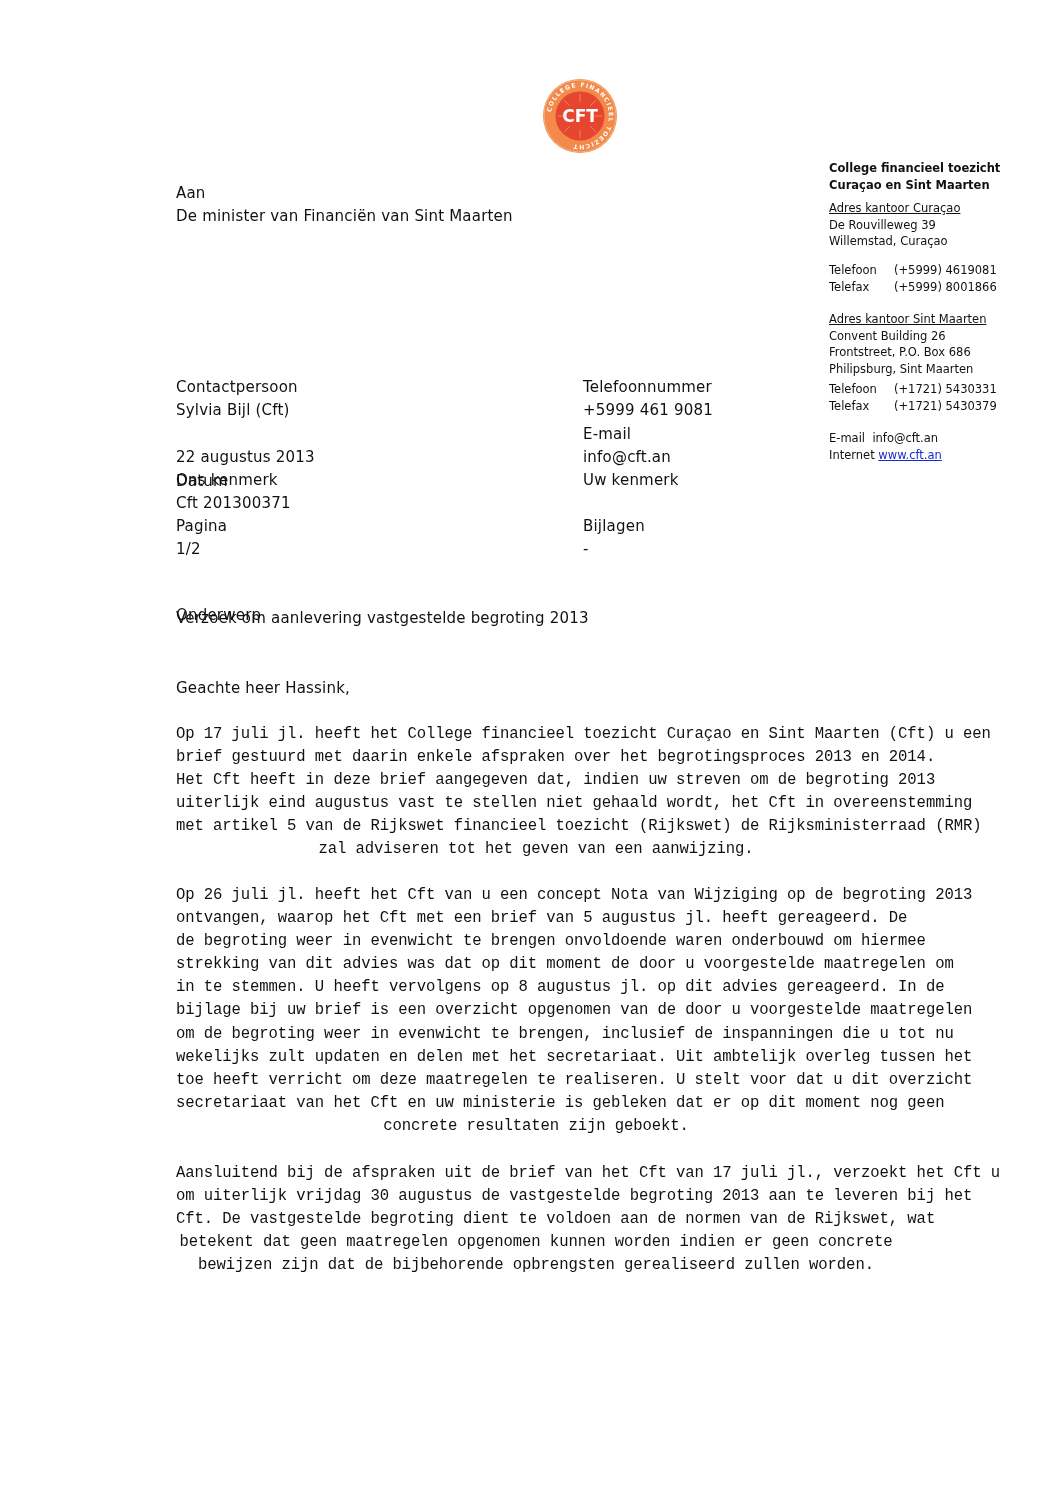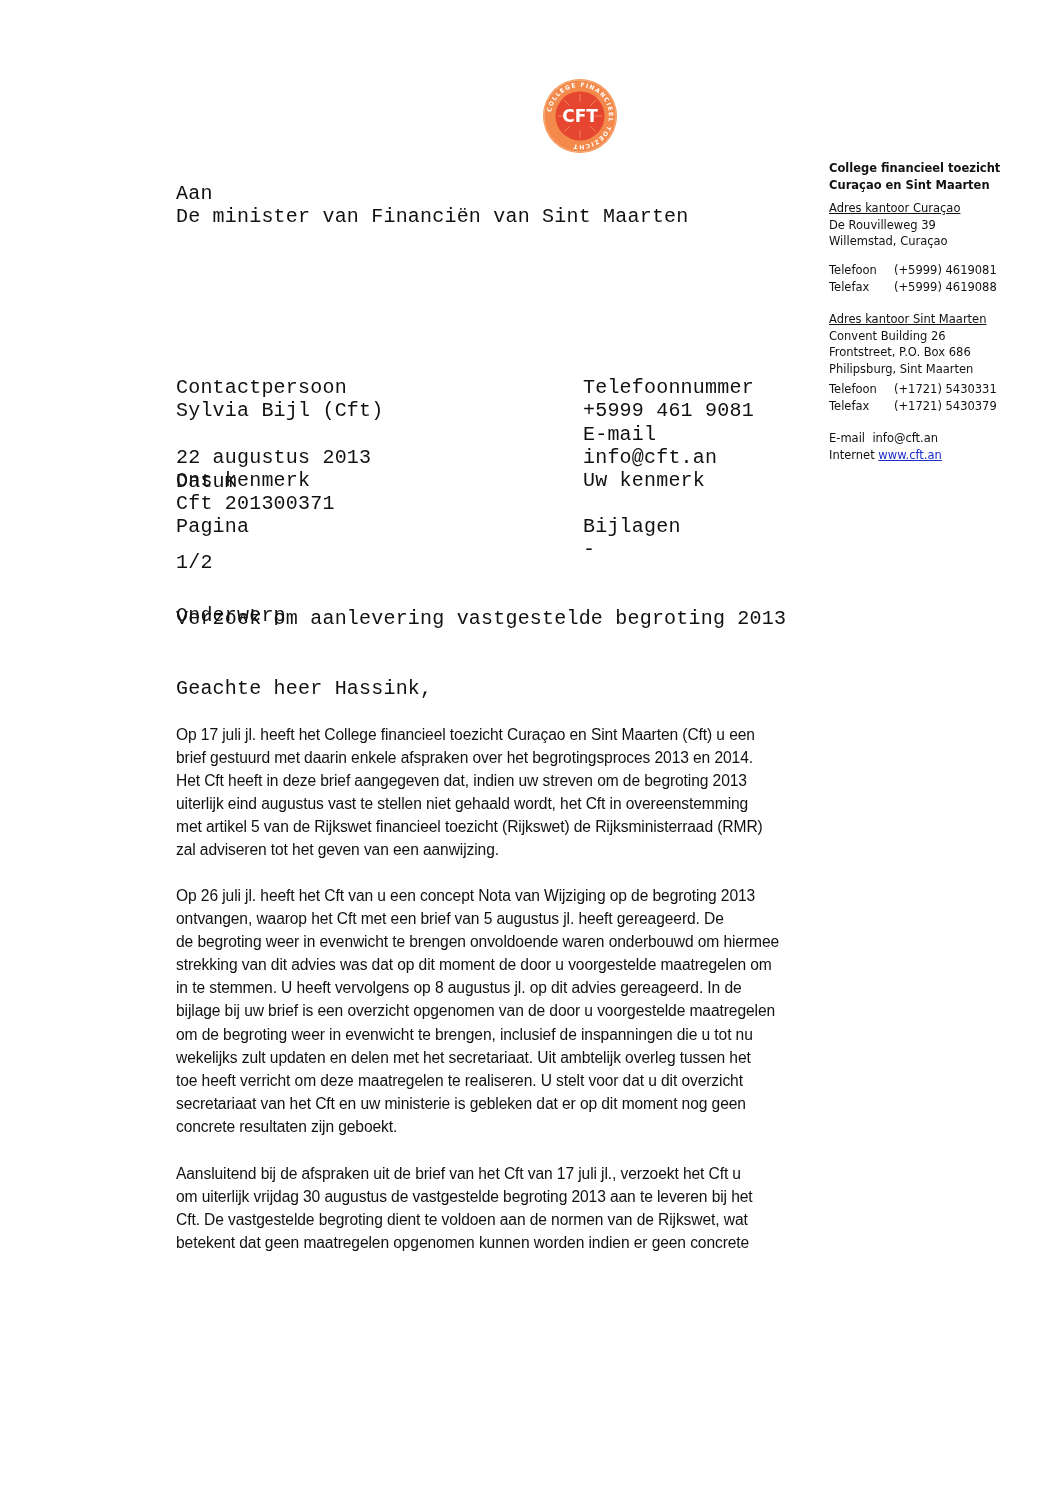--- a/index.html
+++ b/index.html
@@ -2,30 +2,30 @@
 <html><head>
   <meta charset="utf-8">
   <style>
     html, body { margin: 0; padding: 0; background: #ffffff; }
     body {
       width: 1058px; height: 1497px; position: relative; overflow: hidden;
       font-family: "DejaVu Sans", sans-serif; color: #111;
     }
     .page { position: absolute; inset: 0; }
     .logo { position: absolute; left: 542px; top: 78px; width: 76px; height: 76px; }
-    .t { position: absolute; white-space: nowrap; font-size: 20px; line-height: 23px; letter-spacing: 0.2px; font-family: Liberation Mono, monospace; }
+    .t { position: absolute; white-space: nowrap; font-size: 15px; line-height: 23px; letter-spacing: 0.2px; }
     .side { position: absolute; left: 829px; font-size: 11.5px; line-height: 16.5px; white-space: nowrap; }
     .side b { font-weight: bold; }
     .side .u { text-decoration: underline; }
     .side .lbl { display: inline-block; width: 65px; }
     .side a { color: #1a2cc8; text-decoration: underline; }
     .body-text {
       position: absolute; left: 176px; width: 720px;
-      font-family: Liberation Sans, sans-serif; font-size: 15.6px; line-height: 23.1px;
-      letter-spacing: -0.1px; color: #111;
+      font-family: Liberation Mono, monospace; font-size: 15.6px; line-height: 23.1px;
+      letter-spacing: -0.1px; color: #111; text-align: center;
     }
     .body-text .line { white-space: nowrap; }
   </style>
 </head>
 <body>
 
 <div class="page">
 
   <svg class="logo" viewBox="0 0 76 76">
     <defs>
@@ -56,21 +56,21 @@
   </div>
 
   <div class="side" style="top:200px;">
     <span class="u">Adres kantoor Curaçao</span><br>
     <span>De Rouvilleweg 39</span><br>
     <span>Willemstad, Curaçao</span>
   </div>
 
   <div class="side" style="top:262px;">
     <span class="lbl">Telefoon</span><span>(+5999) 4619081</span><br>
-    <span class="lbl">Telefax</span><span>(+5999) 4619088</span>
+    <span class="lbl">Telefax</span><span>(+5999) 8001866</span>
   </div>
 
   <div class="side" style="top:311px;">
     <span class="u">Adres kantoor Sint Maarten</span><br>
     <span>Convent Building 26</span><br>
     <span>Frontstreet, P.O. Box 686</span><br>
     <span>Philipsburg, Sint Maarten</span>
   </div>
 
   <div class="side" style="top:381px;">
@@ -86,21 +86,21 @@
   <div class="t" style="left:176px; top:182px;">Aan</div>
   <div class="t" style="left:176px; top:205px;">De minister van Financiën van Sint Maarten</div>
 
   <div class="t" style="left:176px; top:376px;">Contactpersoon</div>
   <div class="t" style="left:176px; top:399px;">Sylvia Bijl (Cft)</div>
   <div class="t" style="left:176px; top:423px;margin-top:47px;">Datum</div>
   <div class="t" style="left:176px; top:446px;">22 augustus 2013</div>
   <div class="t" style="left:176px; top:469px;">Ons kenmerk</div>
   <div class="t" style="left:176px; top:492px;">Cft 201300371</div>
   <div class="t" style="left:176px; top:515px;">Pagina</div>
-  <div class="t" style="left:176px; top:551px;">1/2</div>
+  <div class="t" style="left:176px; top:538px;">1/2</div>
 
   <div class="t" style="left:583px; top:376px;">Telefoonnummer</div>
   <div class="t" style="left:583px; top:399px;">+5999 461 9081</div>
   <div class="t" style="left:583px; top:423px;">E-mail</div>
   <div class="t" style="left:583px; top:446px;">info@cft.an</div>
   <div class="t" style="left:583px; top:469px;">Uw kenmerk</div>
   <div class="t" style="left:583px; top:492px;"></div>
   <div class="t" style="left:583px; top:515px;">Bijlagen</div>
   <div class="t" style="left:583px; top:538px;">-</div>
 
@@ -130,15 +130,16 @@
     <div class="line">toe heeft verricht om deze maatregelen te realiseren. U stelt voor dat u dit overzicht</div>
     <div class="line">secretariaat van het Cft en uw ministerie is gebleken dat er op dit moment nog geen</div>
     <div class="line">concrete resultaten zijn geboekt.</div>
   </div>
 
   <div class="body-text" style="top:1162px;">
     <div class="line">Aansluitend bij de afspraken uit de brief van het Cft van 17 juli jl., verzoekt het Cft u</div>
     <div class="line">om uiterlijk vrijdag 30 augustus de vastgestelde begroting 2013 aan te leveren bij het</div>
     <div class="line">Cft. De vastgestelde begroting dient te voldoen aan de normen van de Rijkswet, wat</div>
     <div class="line">betekent dat geen maatregelen opgenomen kunnen worden indien er geen concrete</div>
+    <div class="line">bewijzen zijn dat de bijbehorende opbrengsten gerealiseerd zullen worden.</div>
   </div>
 
 </div>
 
 </body></html>

